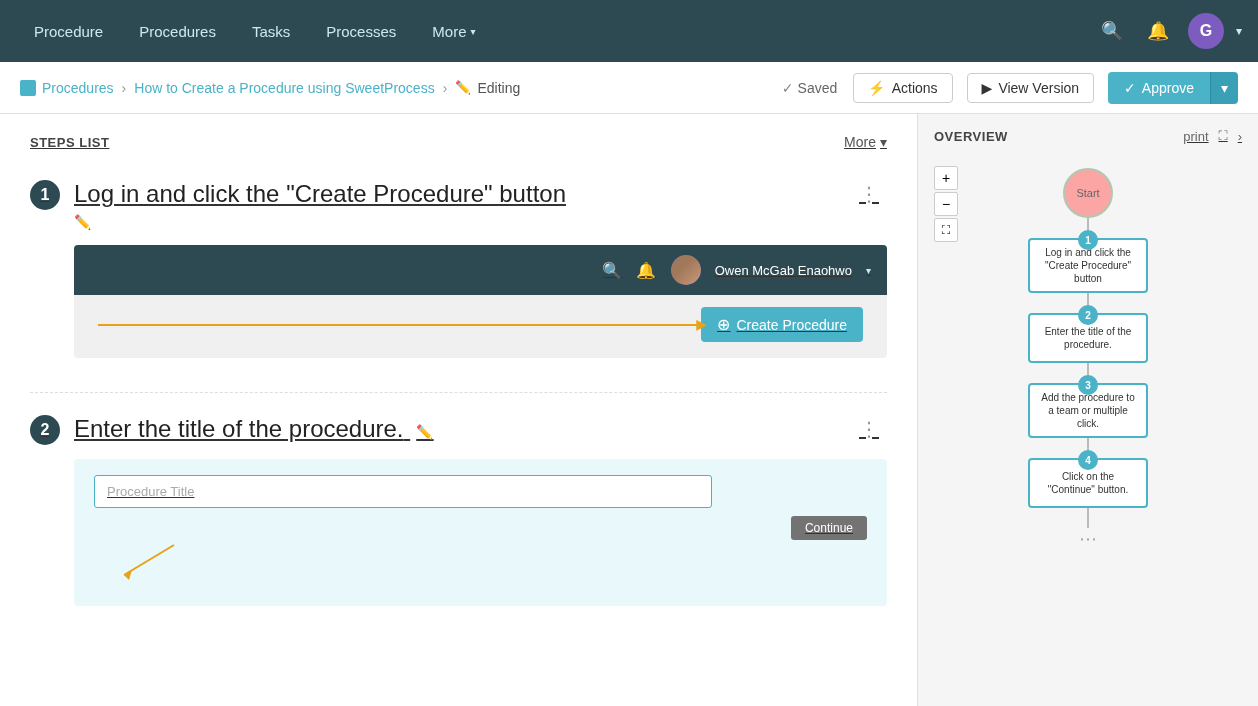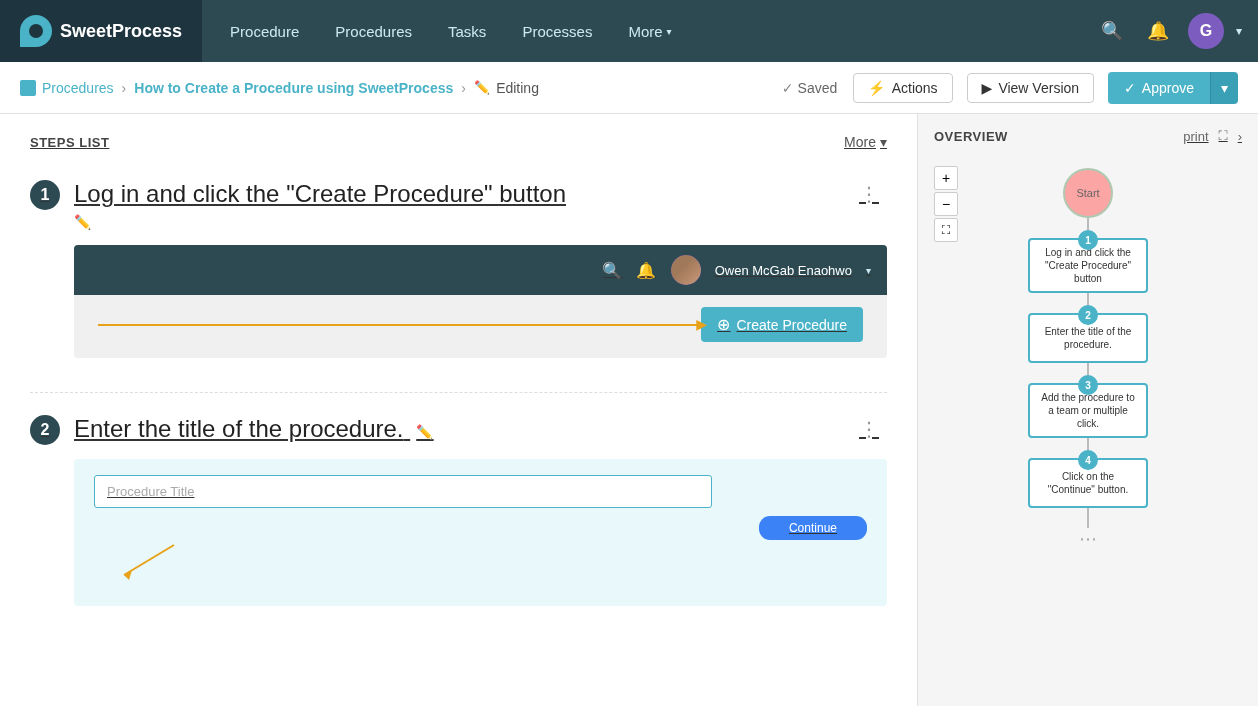--- a/index.html
+++ b/index.html
@@ -101,21 +101,21 @@
       cursor: pointer;
     }
     .breadcrumb-icon {
       width: 16px;
       height: 16px;
       background: #4ab3c8;
       border-radius: 2px;
       display: inline-flex;
     }
     .breadcrumb-sep { color: #999; font-size: 14px; }
-    .breadcrumb-link { color: #4ab3c8; font-size: 14px; cursor: pointer; font-weight: bold; }
+    .breadcrumb-link { color: #4ab3c8; font-size: 14px; cursor: pointer; }
     .breadcrumb-editing {
       display: flex;
       align-items: center;
       gap: 6px;
       color: #555;
       font-size: 14px;
     }
     .breadcrumb-edit-icon { color: #888; font-size: 13px; }
     .breadcrumb-spacer { flex: 1; }
     .saved-indicator {
@@ -357,25 +357,25 @@
       width: 80%;
       display: flex;
       align-items: center;
     }
     .procedure-continue-row {
       display: flex;
       justify-content: flex-end;
       margin-top: 8px;
     }
     .procedure-continue-btn {
-      background: #3b82f6;
+      background: #737373;
       color: #fff;
       border: none;
-      border-radius: 11px;
-      padding: 5px 30px;
+      border-radius: 3px;
+      padding: 5px 14px;
       font-size: 12px;
       cursor: pointer;
     }
     .arrow-area2 {
       padding: 4px 20px 10px;
       position: relative;
       height: 50px;
     }
 
     
@@ -468,28 +468,20 @@
       font-weight: 700;
       display: flex;
       align-items: center;
       justify-content: center;
     }
   </style>
 </head>
 <body>
 
 <nav class="top-nav">
-  <div class="nav-logo">
-    <div class="logo-icon">
-      
-    </div>
-    <span class="logo-text">
-      <span>Sweet</span><span>Process</span>
-    </span>
-  </div>
   <div class="nav-items">
     <a class="nav-item">Procedure</a>
     <a class="nav-item">Procedures</a>
     <a class="nav-item">Tasks</a>
     <a class="nav-item">Processes</a>
     <a class="nav-item">
       <span>More</span>
       <span style="margin-left:4px; font-size:10px;">▾</span>
     </a>
   </div>

